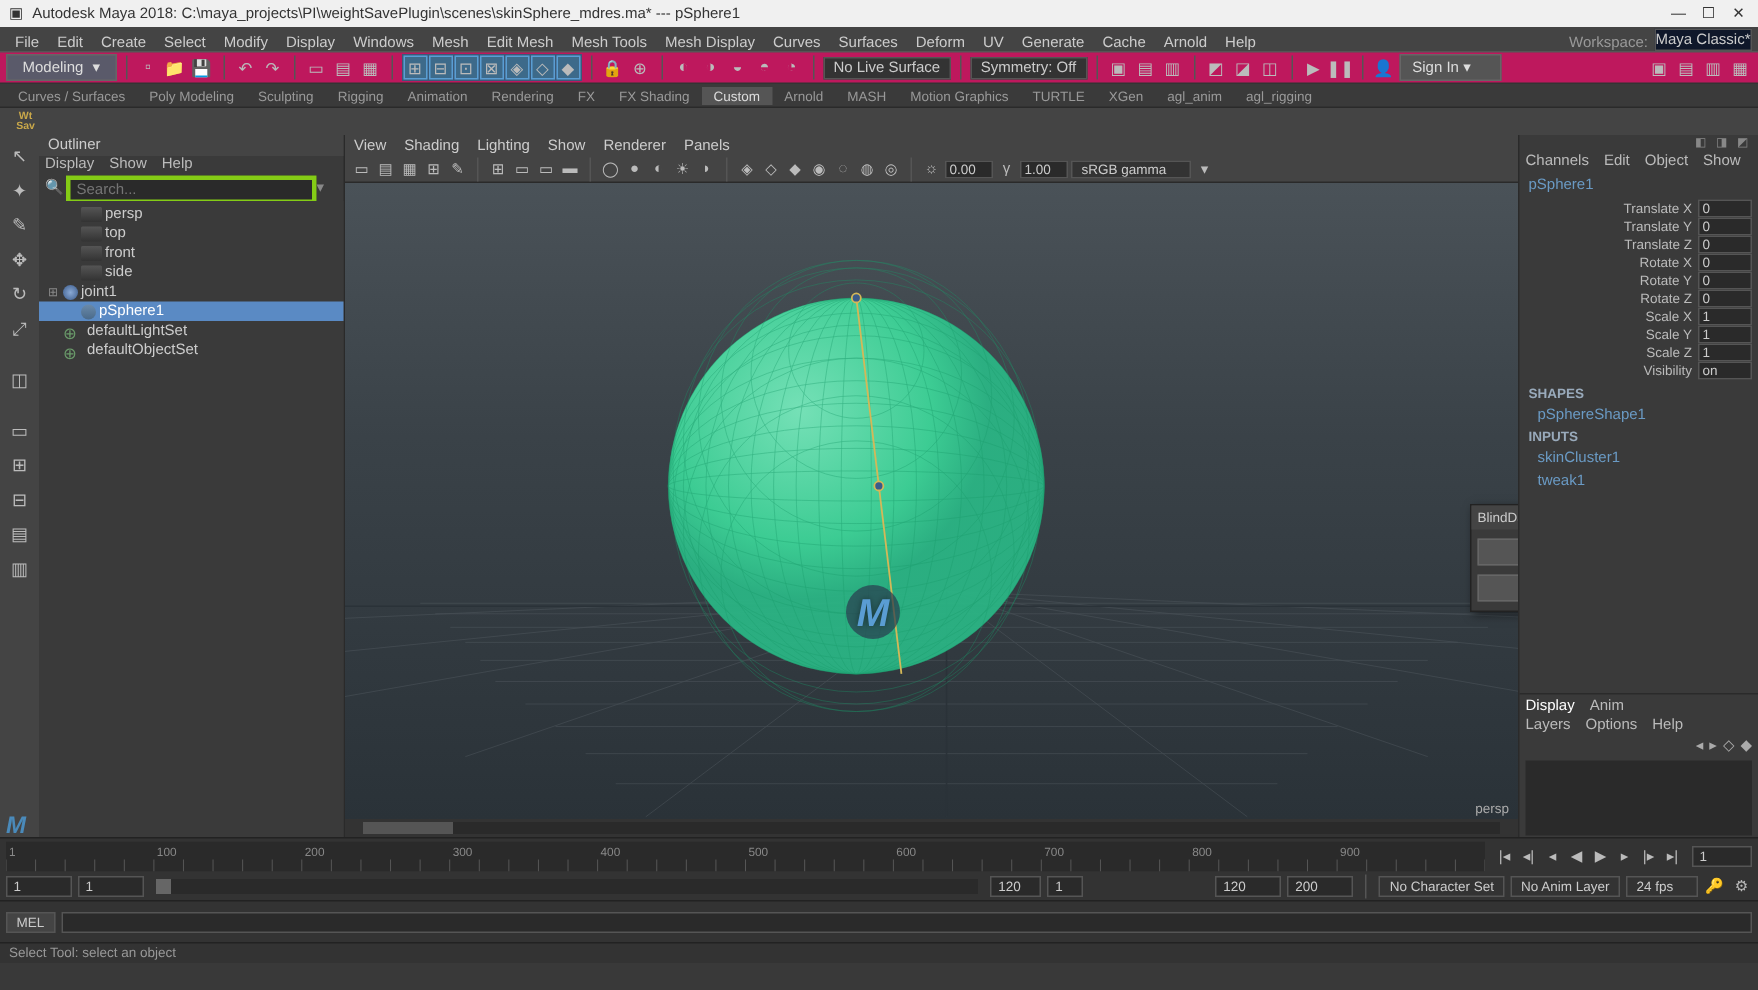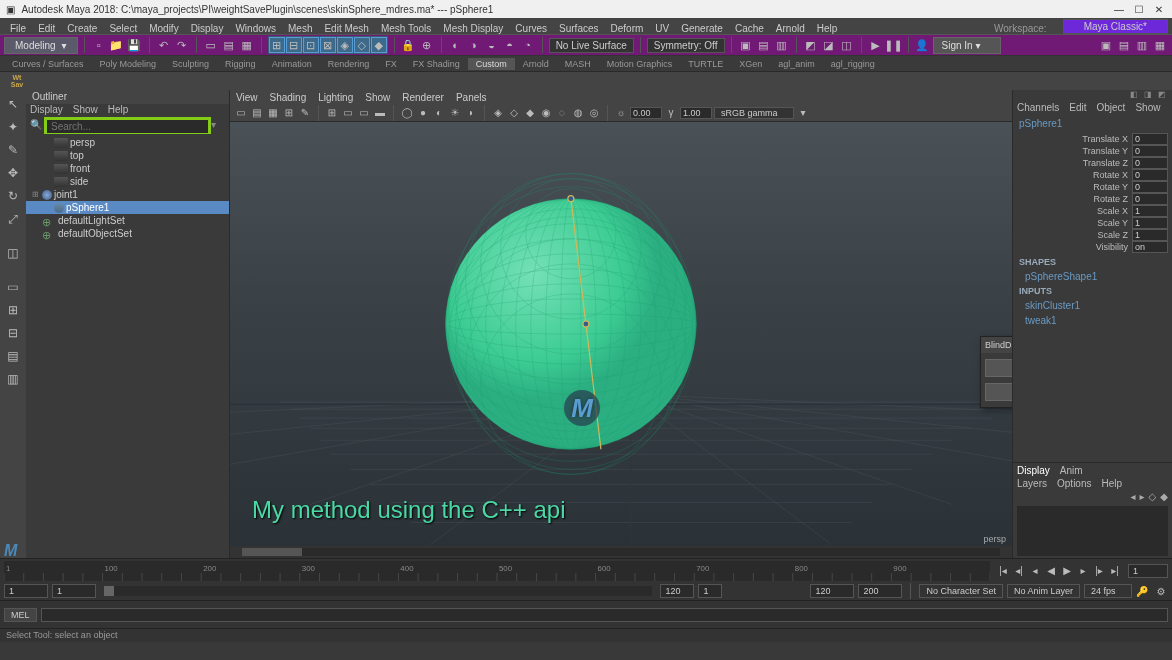--- a/index.html
+++ b/index.html
@@ -4,22 +4,22 @@
 <style>
 * { margin: 0; padding: 0; box-sizing: border-box; font-family: Arial, sans-serif; }
 body { width: 1172px; height: 660px; background: #393939; color: #aaa; font-size: 10px; overflow: hidden; position: relative; }
 .titlebar { height: 18px; background: #f0f0f0; color: #333; display: flex; align-items: center; padding: 0 6px; font-size: 10px; }
 .titlebar .spacer { flex: 1; }
 .titlebar .winbtn { width: 14px; height: 14px; margin-left: 6px; display: flex; align-items: center; justify-content: center; cursor: pointer; }
 .menubar { height: 16px; background: #444; display: flex; align-items: flex-end; padding: 0 4px; }
 .menubar .mitem { padding: 0 6px; font-size: 10px; color: #ccc; cursor: pointer; }
 .menubar .spacer { flex: 1; }
 .menubar .wslabel { color: #999; font-size: 10px; }
-.menubar .wssel { background: #6d28d9; color: #ccc; padding: 1px 20px; margin-left: 16px; font-size: 10px; border: 1px solid #555; }
-.toolbar1 { height: 22px; background: #701a75; display: flex; align-items: center; padding: 0 4px; border-top: 1px solid #555; border-bottom: 1px solid #333; gap: 2px; }
+.menubar .wssel { background: #0f172a; color: #ccc; padding: 1px 0; margin-left: 4px; font-size: 10px; border: 1px solid #555; }
+.toolbar1 { height: 22px; background: #be185d; display: flex; align-items: center; padding: 0 4px; border-top: 1px solid #555; border-bottom: 1px solid #333; gap: 2px; }
 .modeling-dd { background: #5a5a6a; color: #ddd; padding: 2px 10px; font-size: 10px; border: 1px solid #666; display: flex; align-items: center; gap: 6px; }
 .tb-sep { width: 1px; height: 16px; background: #555; margin: 0 4px; }
 .tb-icon { width: 16px; height: 16px; display: flex; align-items: center; justify-content: center; color: #bbb; cursor: pointer; font-size: 11px; }
 .tb-icon.active { background: #3d6a8a; border: 1px solid #5a9dd3; }
 .tb-active-grp { display: flex; background: #3a5a7a; padding: 1px; gap: 1px; }
 .tb-dd { background: #333; color: #ccc; padding: 1px 6px; font-size: 10px; border: 1px solid #555; }
 .tb-sign { background: #555; color: #ddd; padding: 2px 20px 2px 8px; font-size: 10px; border: 1px solid #666; margin-left: auto; }
 .shelf-tabs { height: 16px; background: #3a3a3a; display: flex; align-items: center; padding: 0 4px; border-bottom: 1px solid #2a2a2a; }
 .shelf-tab { padding: 1px 8px; font-size: 9px; color: #999; cursor: pointer; }
 .shelf-tab.active { background: #555; color: #ddd; }
@@ -419,21 +419,20 @@
 
           <g stroke="#d4b858" stroke-width="1.2" fill="none">
             <line x1="0" y1="-125" x2="15" y2="0"></line>
               <line x1="15" y1="0" x2="30" y2="125"></line>
             <circle cx="0" cy="-125" r="3" fill="#3a5a8a"></circle>
               <circle cx="15" cy="0" r="3" fill="#3a5a8a"></circle>
           </g>
         </g>
       </svg>
       <div class="vp-label">persp</div>
-      <div class="vp-caption">My method using the C++ api</div>
       <div class="dialog">
         <div class="dialog-title">
           <span>BlindData Weights</span>
 
         </div>
         <div class="dialog-body">
           <div class="dialog-btn">Save</div>
           <div class="dialog-btn">Load</div>
         </div>
       </div>

